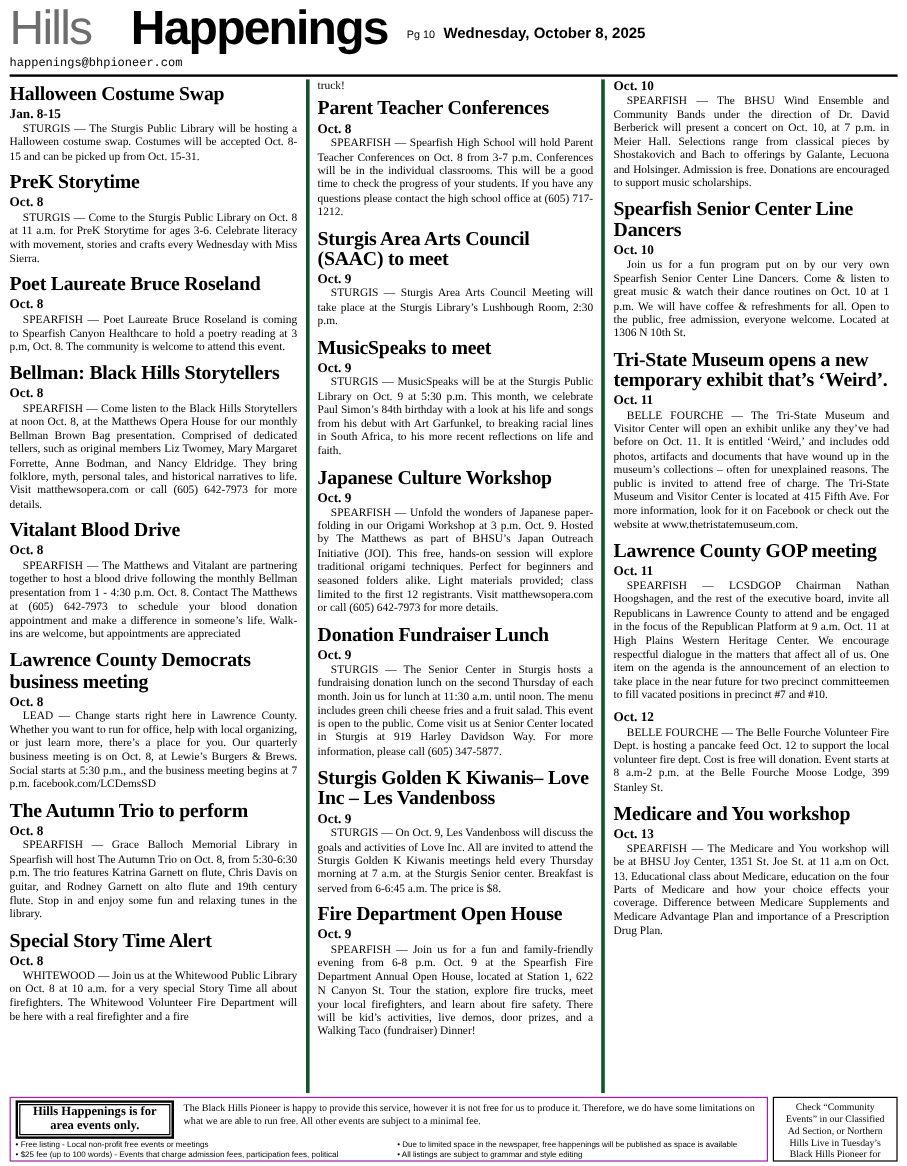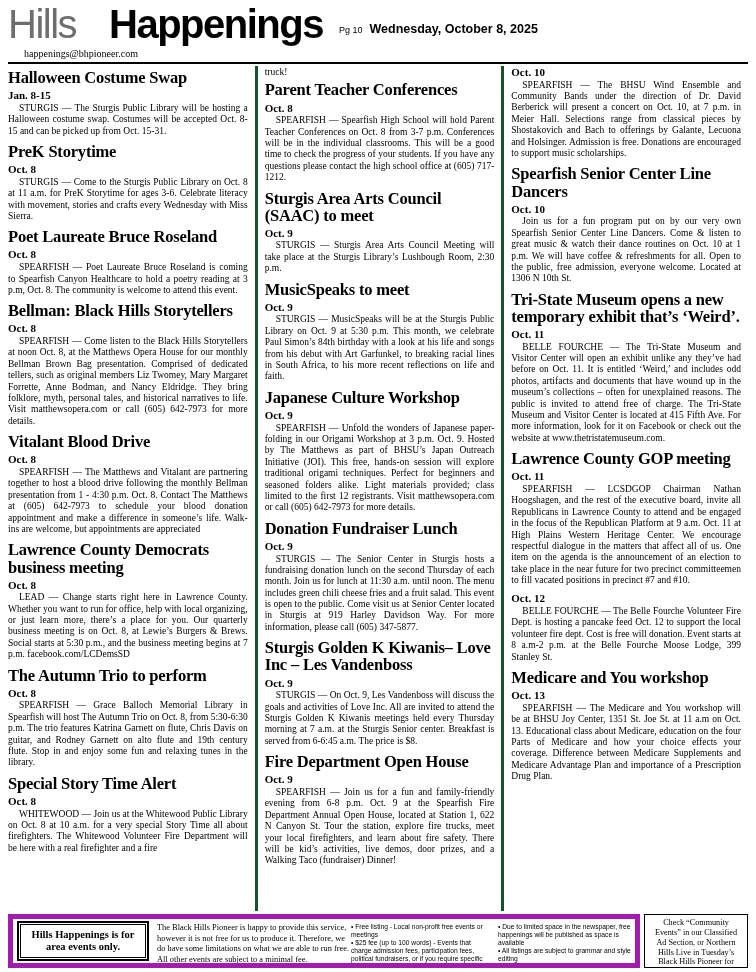--- a/index.html
+++ b/index.html
@@ -8,37 +8,37 @@
   .page { width:756px; height:972px; padding:4px 8px; display:flex; flex-direction:column; }
 
   
   .mast-row { display:flex; align-items:flex-end; gap:16px; }
   .mast-title { font-family:"Liberation Sans", sans-serif; font-size:40px; line-height:1.0; letter-spacing:-1.5px; white-space:nowrap; }
   .t-light { font-weight:400; color:#6e6e6e; }
   .t-bold  { font-weight:800; color:#000;margin-left:33px; }
   .mast-meta { padding-bottom:7px; font-family:"Liberation Sans", sans-serif; white-space:nowrap; }
   .pg { font-size:9px; margin-right:7px; }
   .mdate { font-size:12.5px; font-weight:bold; }
-  .email { font-family:Liberation Serif, serif; font-size:10px; margin:4px 16px 3px; }
+  .email { font-family:Liberation Mono, monospace; font-size:10px; margin:4px 0 3px; }
   .rule { border-top:2px solid #000; }
 
   
   .columns { display:flex; flex:1; overflow:hidden; margin-top:2px; }
   .col { width:33.333%; padding:0 7px; overflow:hidden; }
   .col:first-child { padding-left:0; }
   .col + .col { border-left:3px solid #14532d; }
   .event { margin-bottom:6px; }
   .event h2 { font-size:16.5px; line-height:1.04; font-weight:700; margin:3px 0 3px; letter-spacing:-0.2px; }
   .event .edate { font-size:11px; font-weight:700; line-height:1.15; margin-bottom:1px; }
   .event p.body { font-size:9.5px; line-height:1.2; text-align:justify; text-indent:11px; }
   p.cont { font-size:9.5px; line-height:1.2; margin:1px 0 3px; }
 
   
   .footer { display:flex; gap:4px; height:54px; margin-top:3px; }
-  .foot-main { flex:1; border:5px solid #a21caf; padding:2px 4px; display:flex; overflow:hidden; }
+  .foot-main { flex:1; border:1px solid #a21caf; padding:2px 4px; display:flex; flex-direction:column; overflow:hidden; }
   .foot-top { display:flex; gap:8px; align-items:stretch; }
   .foot-title-box { border:2px double #000; box-shadow:0 0 0 1px #fff inset, 0 0 0 2px #000 inset; padding:2px 8px; font-weight:bold; font-size:10.5px; line-height:1.12; text-align:center; width:132px; flex:none; display:flex; align-items:center; justify-content:center; }
   .foot-intro { flex:1; font-size:8.4px; line-height:1.25; padding-top:2px; }
   .foot-bullets { display:flex; gap:14px; margin-top:2px; }
   .foot-bullets ul { flex:1; list-style:none; font-size:6.7px; line-height:1.2; font-family:"Liberation Sans", sans-serif; }
   .foot-bullets li::before { content:"• "; }
   .foot-side-box { width:104px; flex:none; border:1px solid #000; padding:3px 5px; font-size:8.2px; line-height:1.2; text-align:center; overflow:hidden; }
 </style>
 </head>
 <body>

